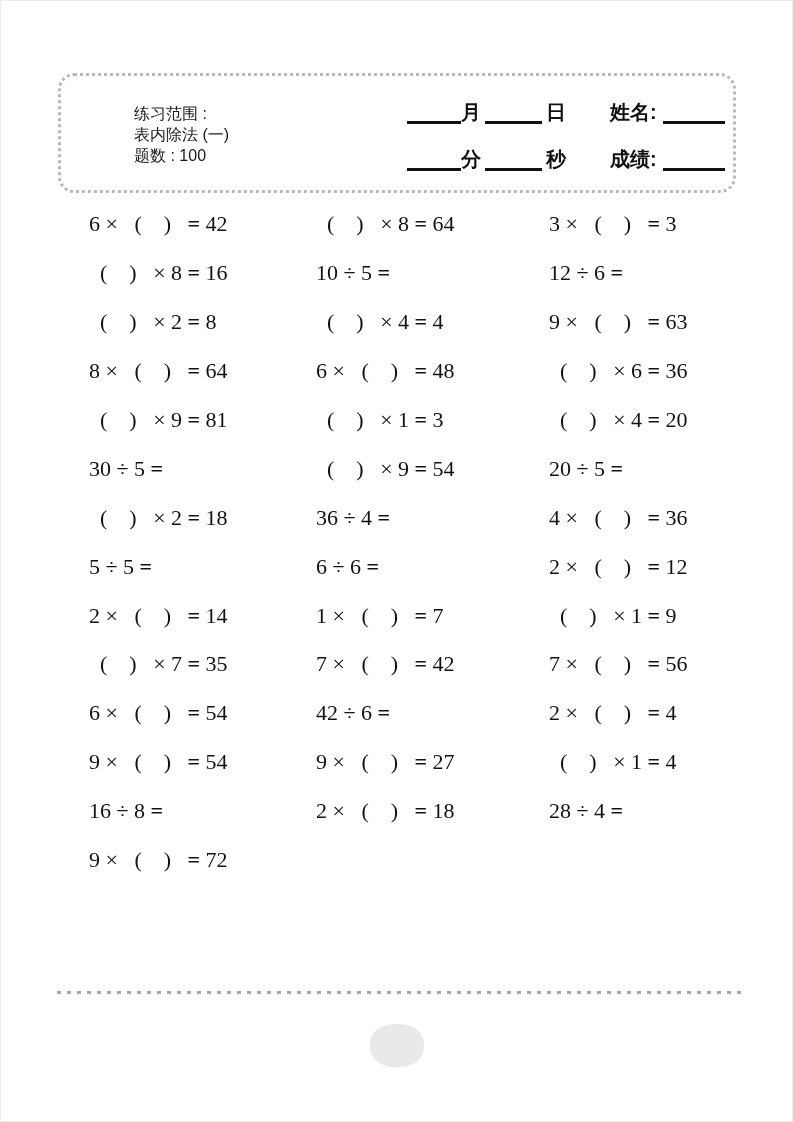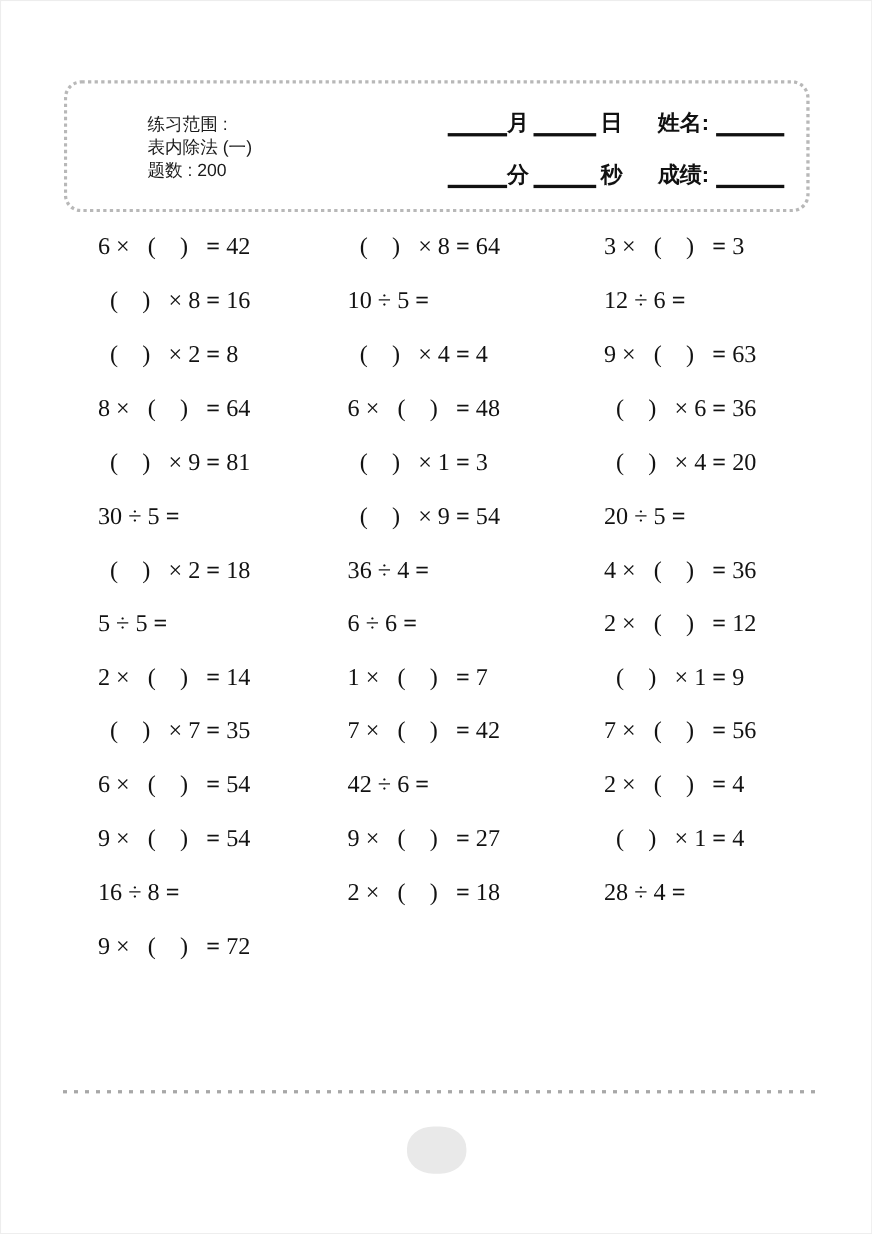--- a/index.html
+++ b/index.html
@@ -56,21 +56,21 @@
   .field-row.row1 { top: 22px; }
   .field-row.row2 { top: 69px; }
   .blank {
     display: inline-block;
     height: 20px;
     border-bottom: 3px solid #111111;
   }
   .b1 { width: 54px; }
   .b2 { width: 57px; margin-left: 4px; margin-right: 4px; }
   .b3 { width: 62px; margin-left: 6px; }
-  .lbl-gap { margin-left: 32px; }
+  .lbl-gap { margin-left: 44px; }
 
   
   .problems {
     position: absolute;
     left: 88px; top: 199px;
     display: grid;
     grid-template-columns: 227px 233px 187px;
     grid-auto-rows: 48.9px;
     align-items: center;
     font-size: 22px;
@@ -96,21 +96,21 @@
 </style>
 </head>
 <body>
 
 <div class="page">
 
   <div class="header-box">
     <div class="info">
       <div>练习范围 :</div>
       <div>表内除法 (一)</div>
-      <div>题数 : 200</div>
+      <div>题数 : 100</div>
     </div>
 
     <div class="fields">
       <div class="field-row row1">
         <span class="blank b1"></span>
         <span>月</span>
         <span class="blank b2"></span>
         <span>日</span>
         <span class="lbl-gap">姓名:</span>
         <span class="blank b3"></span>

